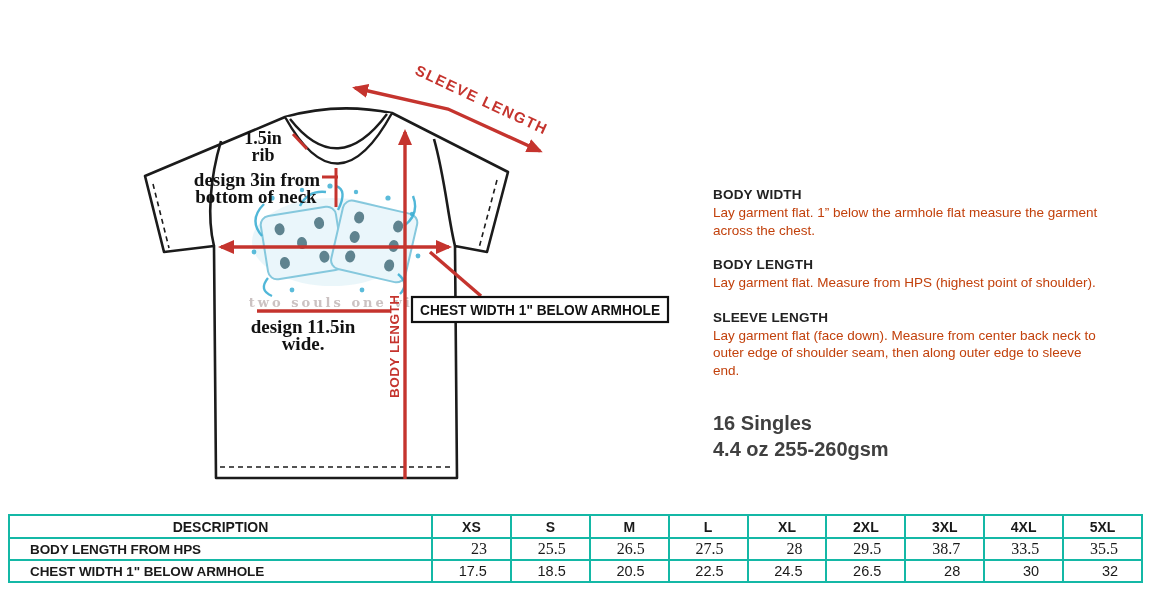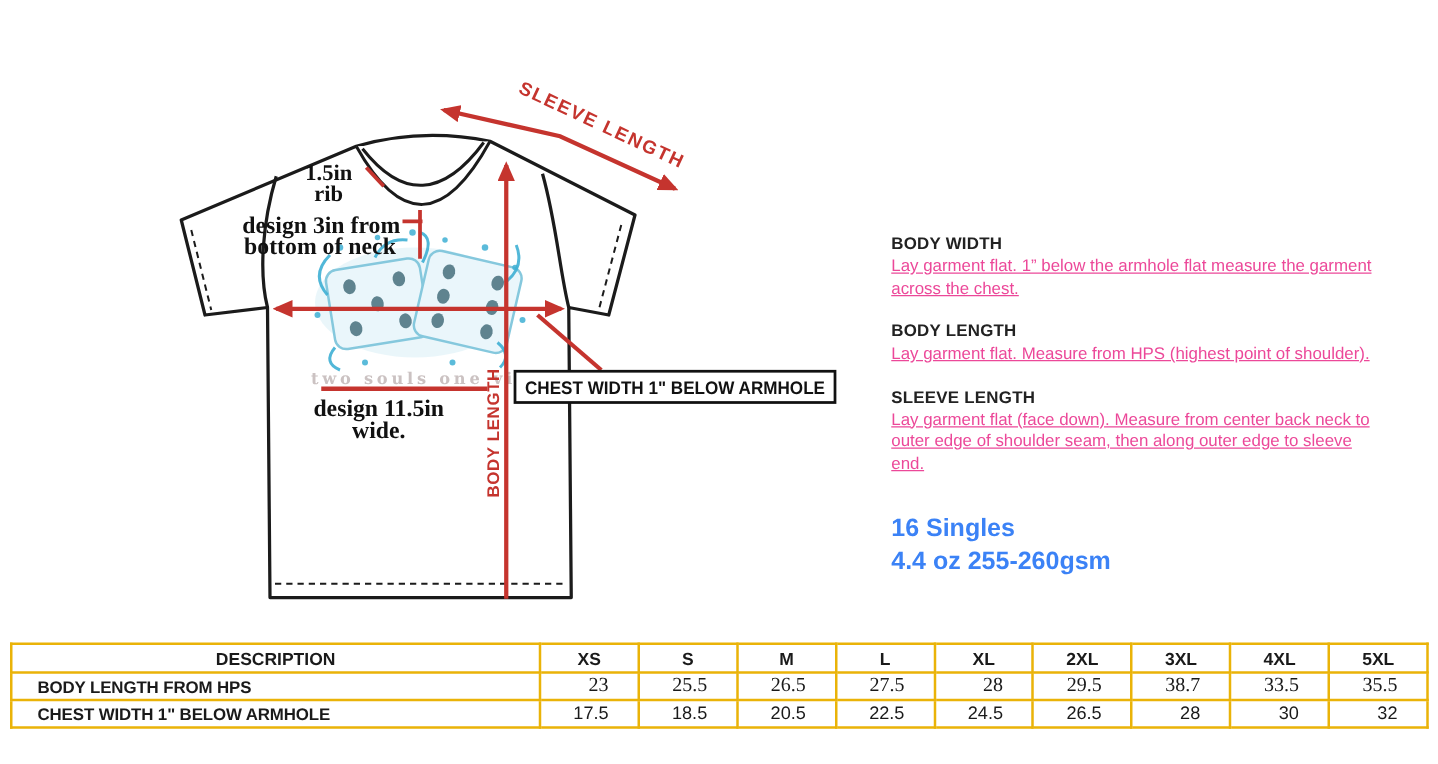--- a/index.html
+++ b/index.html
@@ -3,27 +3,27 @@
 <meta charset="utf-8">
 <style>
   html,body{margin:0;padding:0;background:#fff;}
   #page{position:relative;width:1150px;height:611px;background:#fff;overflow:hidden;
         font-family:"Liberation Sans",sans-serif;color:#1a1a1a;}
 
   
   #instructions{position:absolute;left:713px;top:187px;width:392px;}
   .inst{margin-bottom:18px;}
   .inst-title{font-size:13.5px;font-weight:700;letter-spacing:.2px;margin-bottom:2px;color:#222;}
-  .inst-text{font-size:13.5px;line-height:17.5px;color:#ec4899;text-decoration:underline;}
-  #fabric{margin-top:31px;font-size:20px;font-weight:700;line-height:26px;color:#3b82f6;}
+  .inst-text{font-size:13.5px;line-height:17.5px;color:#c2410c;}
+  #fabric{margin-top:31px;font-size:20px;font-weight:700;line-height:26px;color:#404040;}
 
   
   #size-table{position:absolute;left:8px;top:514px;}
   table{border-collapse:collapse;table-layout:fixed;width:1133px;}
-  th,td{border:2px solid #eab308;overflow:hidden;white-space:nowrap;}
+  th,td{border:2px solid #14b8a6;overflow:hidden;white-space:nowrap;}
   th{height:19px;font-size:14px;font-weight:700;text-align:center;font-family:"Liberation Sans",sans-serif;}
   td{height:18px;}
   td.desc{font-weight:700;font-size:13.5px;padding-left:20px;text-align:left;letter-spacing:-0.1px;}
   td.num{text-align:right;padding-right:23px;font-size:14.5px;font-family:"Liberation Sans",sans-serif;}
   tr.serif-row td.num{font-family:"Liberation Serif",serif;font-size:16px;}
 
   
   .serif-label{font-family:"Liberation Serif",serif;font-weight:700;fill:#111;}
   .red-label{font-family:"Liberation Sans",sans-serif;font-weight:700;fill:#c5342e;}
   .box-label{font-family:"Liberation Sans",sans-serif;font-weight:700;fill:#111;}

